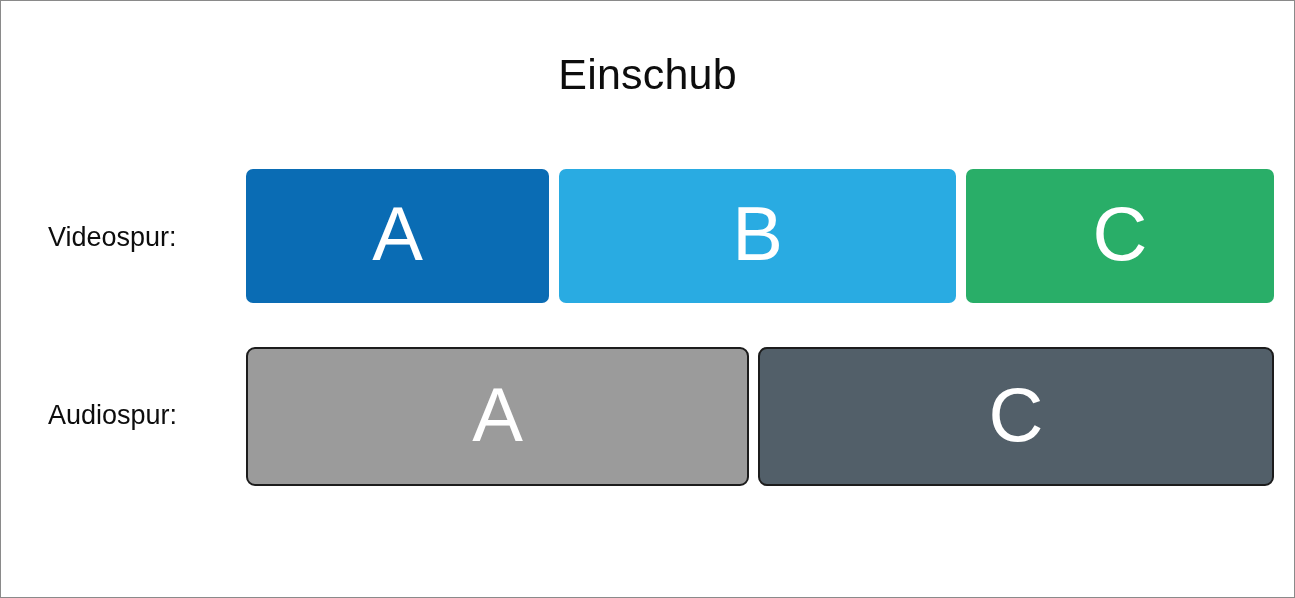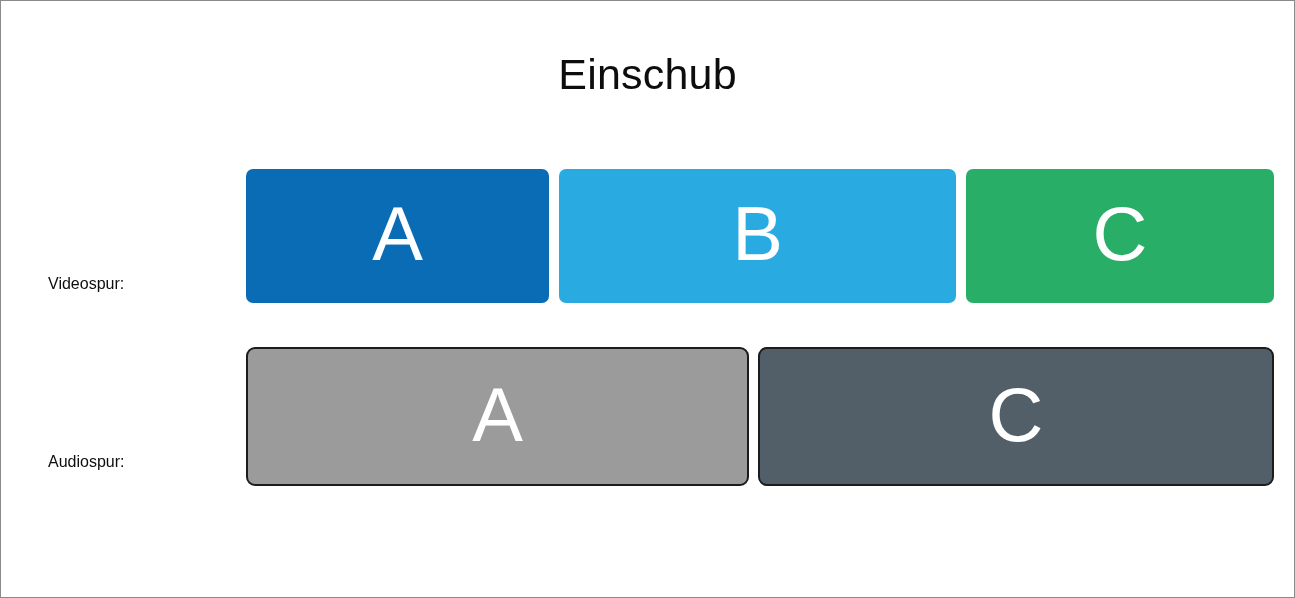--- a/index.html
+++ b/index.html
@@ -28,25 +28,24 @@
     width: 1293px;
     text-align: center;
     font-size: 43px;
     line-height: 42px;
     color: #0d0d0d;
     font-weight: 400;
     letter-spacing: 0.2px;
   }
   .track-label {
     position: absolute;
-    font-size: 16px;
+    font-size: 27px;
     line-height: 28px;
     color: #0d0d0d;
     white-space: nowrap;
-    margin-top: 47px;
   }
   #label-video {
     left: 47px;
     top: 222px;
   }
   #label-audio {
     left: 47px;
     top: 400px;
   }
   .track {

